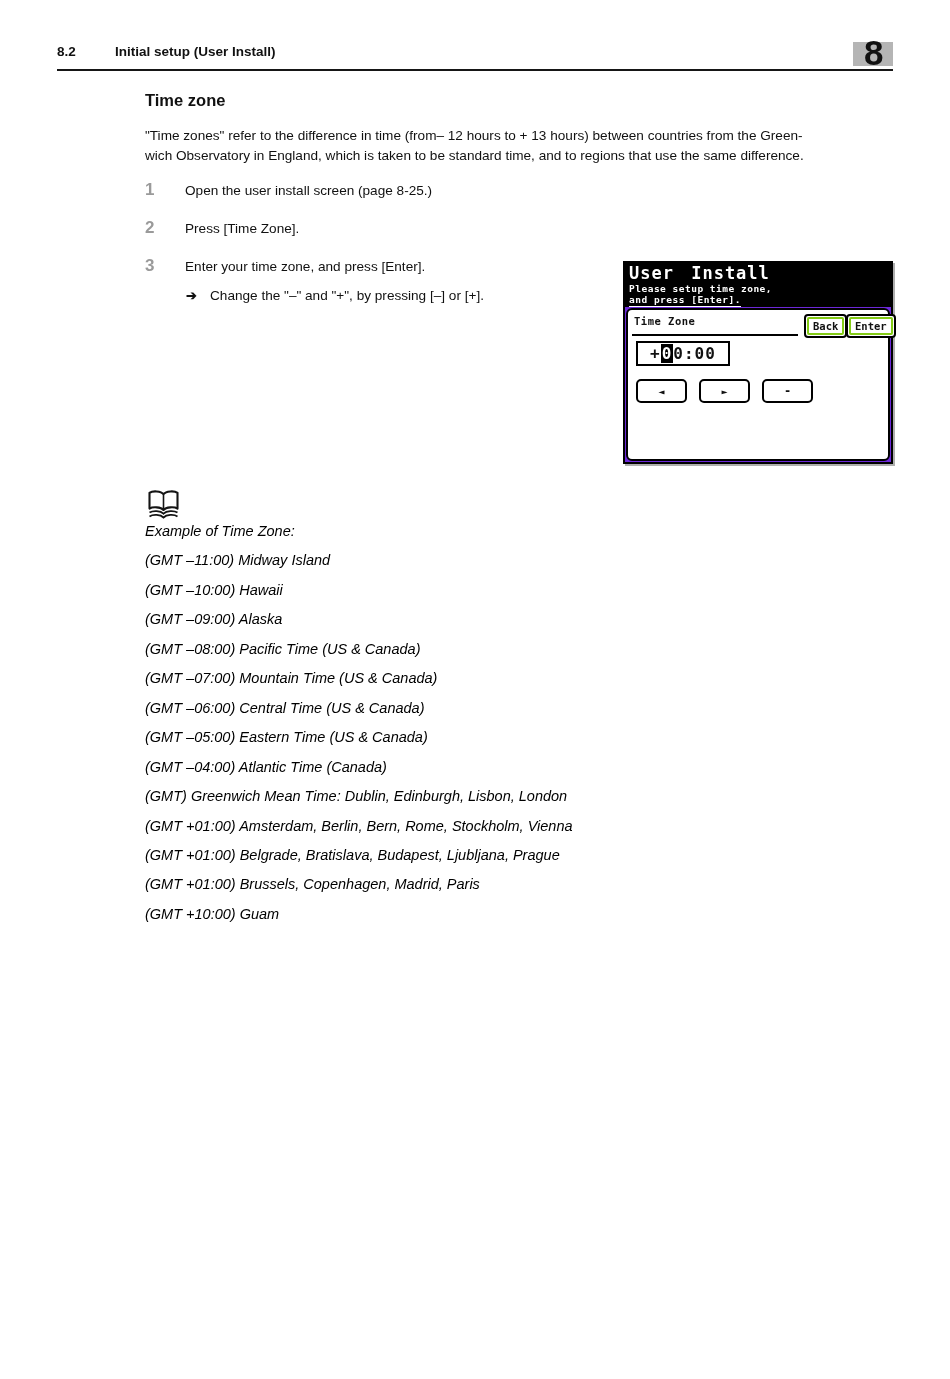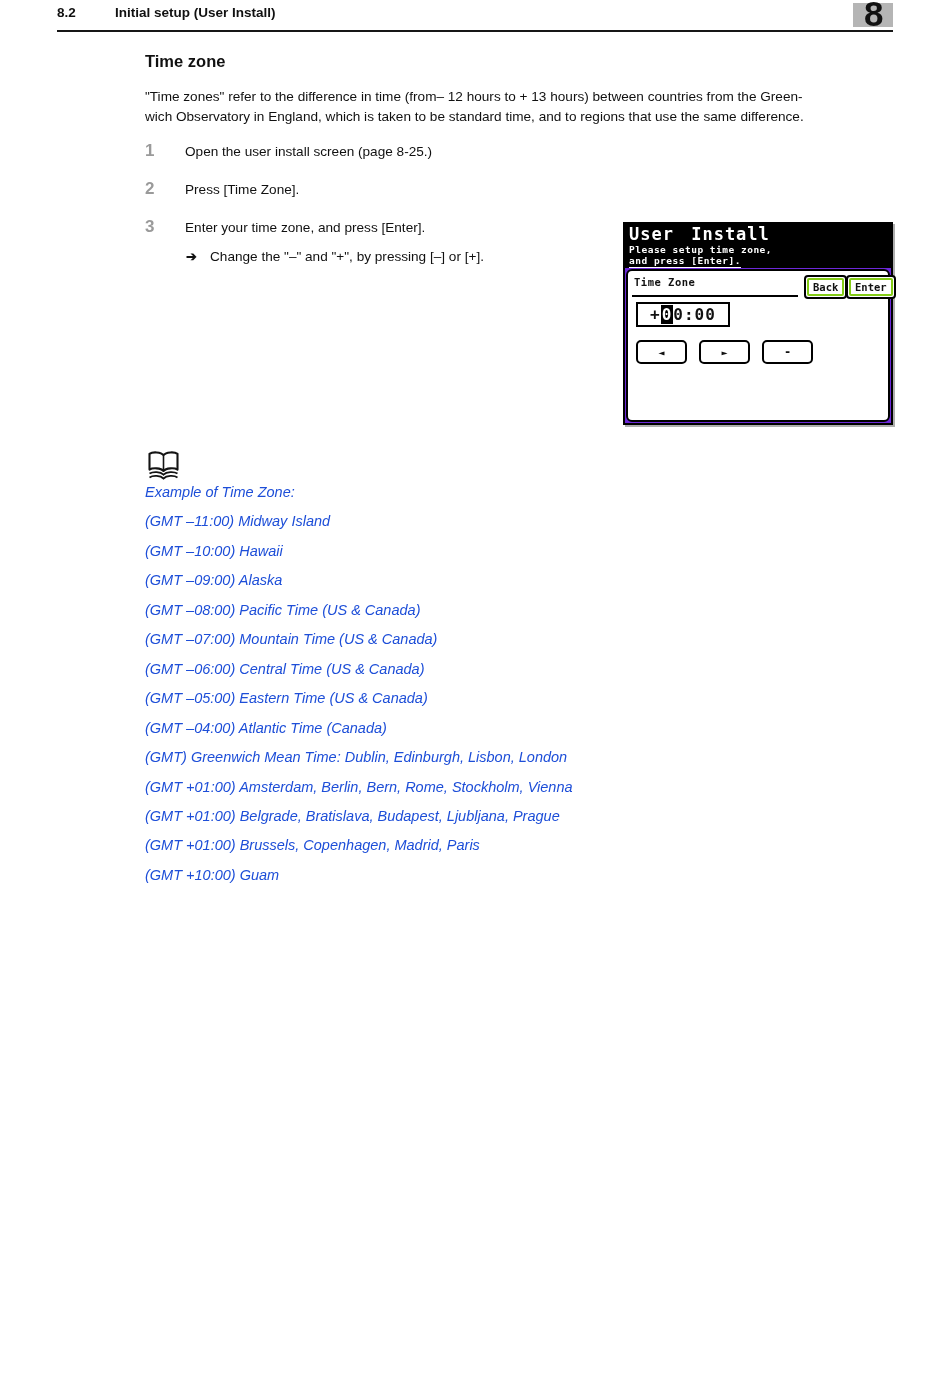--- a/index.html
+++ b/index.html
@@ -1,19 +1,19 @@
 <!DOCTYPE html>
 <html><head>
 <meta charset="utf-8">
 <style>
   * { margin:0; padding:0; box-sizing:border-box; }
   html,body { background:#fff; }
   .page {
     position:relative; width:950px; height:1061px; background:#ffffff;
-    font-family:"Liberation Sans", sans-serif; color:#111; overflow:hidden;
+    font-family:"Liberation Sans", sans-serif; color:#111; overflow:hidden;margin-top:39px;
   }
   .abs { position:absolute; }
 
   
   .sec-num   { left:57px;  top:5px;  font-size:13.5px; font-weight:bold; }
   .sec-title { left:115px; top:5px;  font-size:13.5px; font-weight:bold; }
   .chapter-tab { left:853px; top:3px; width:40px; height:24px; background:#b5b5b5; }
   .chapter-num { left:864px; top:-5px; font-size:35px; font-weight:bold; line-height:38px; }
   .header-rule { left:57px; top:30px; width:836px; height:2px; background:#161616; }
 
@@ -52,21 +52,21 @@
   .lcd-input { position:absolute; left:8px; top:31px; border:2px solid #000;
     padding:0 12px; font-size:16px; font-weight:bold; line-height:21px; letter-spacing:1px; }
   .lcd-cursor { background:#000; color:#fff; padding:0 1px; }
   .lcd-key { position:absolute; top:69px; width:51px; height:24px; border:2px solid #000;
     border-radius:5px; display:flex; align-items:center; justify-content:center;
     font-size:10px; font-weight:bold; background:#fff; }
   .key-left  { left:8px; }  .key-right { left:71px; } .key-minus { left:134px; font-size:12px; }
 
   
   .note-icon { left:145px; top:450px; }
-  .note-list { left:145px; top:478px; font-style:italic; font-size:14.5px; color:#1d4ed8; }
+  .note-list { left:145px; top:478px; font-style:italic; font-size:14.5px; color:#000000; }
   .note-list div { line-height:29.45px; white-space:nowrap; }
 
   
   .footer-rule { left:57px; top:1333px; width:836px; height:3px; background:#9c9c9c; }
   .footer-left  { left:57px; top:1345px; font-size:13.5px; }
   .footer-right { right:57px; top:1345px; font-size:13.5px; }
 </style>
 </head>
 <body>
 

